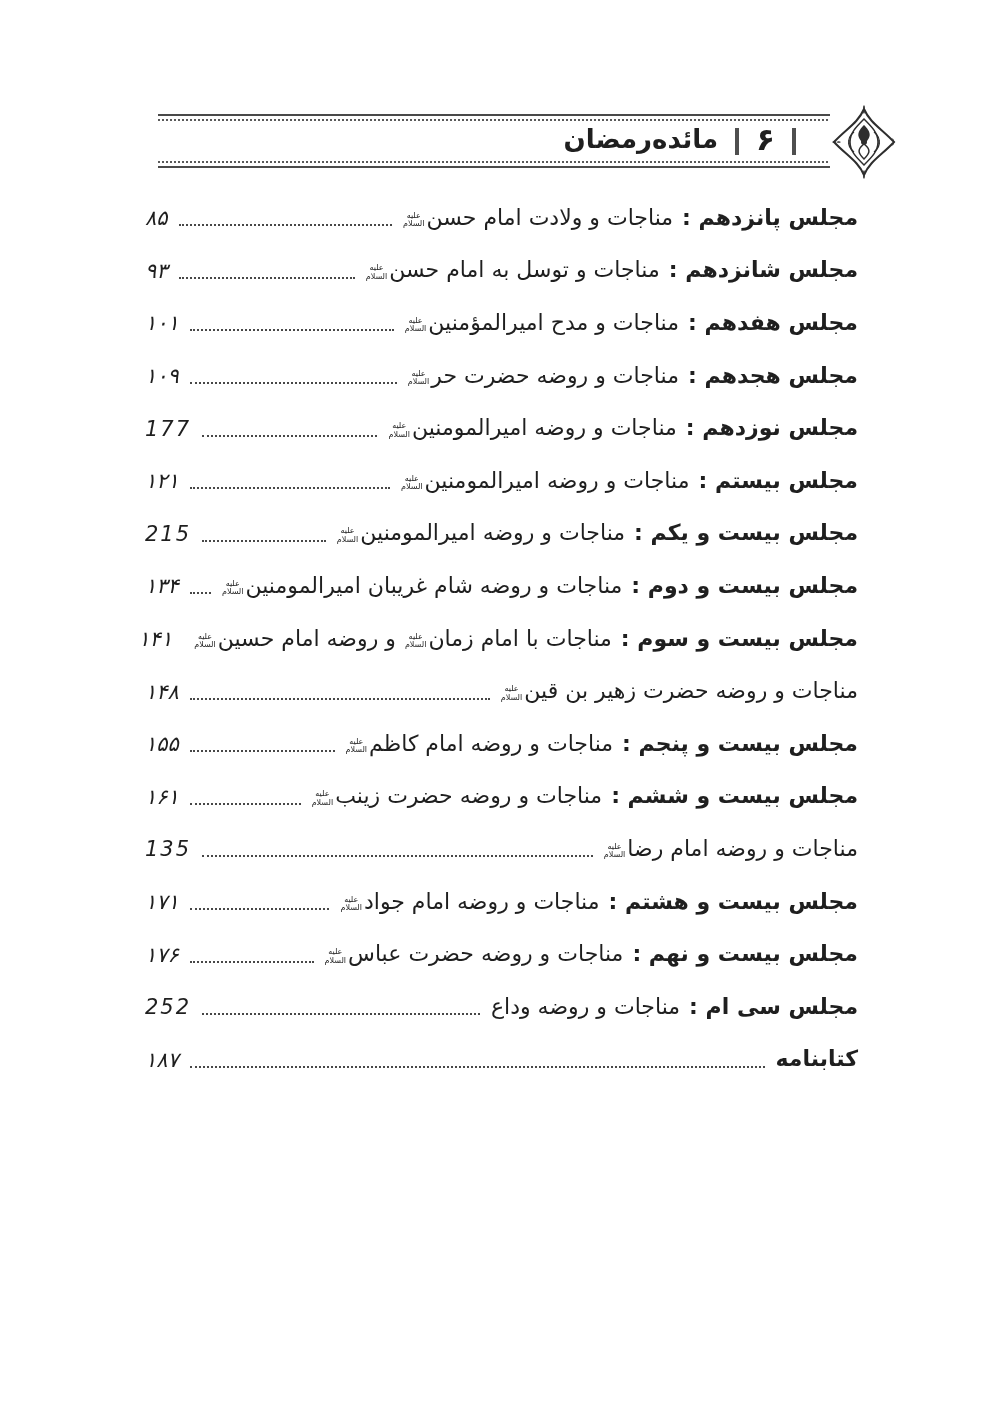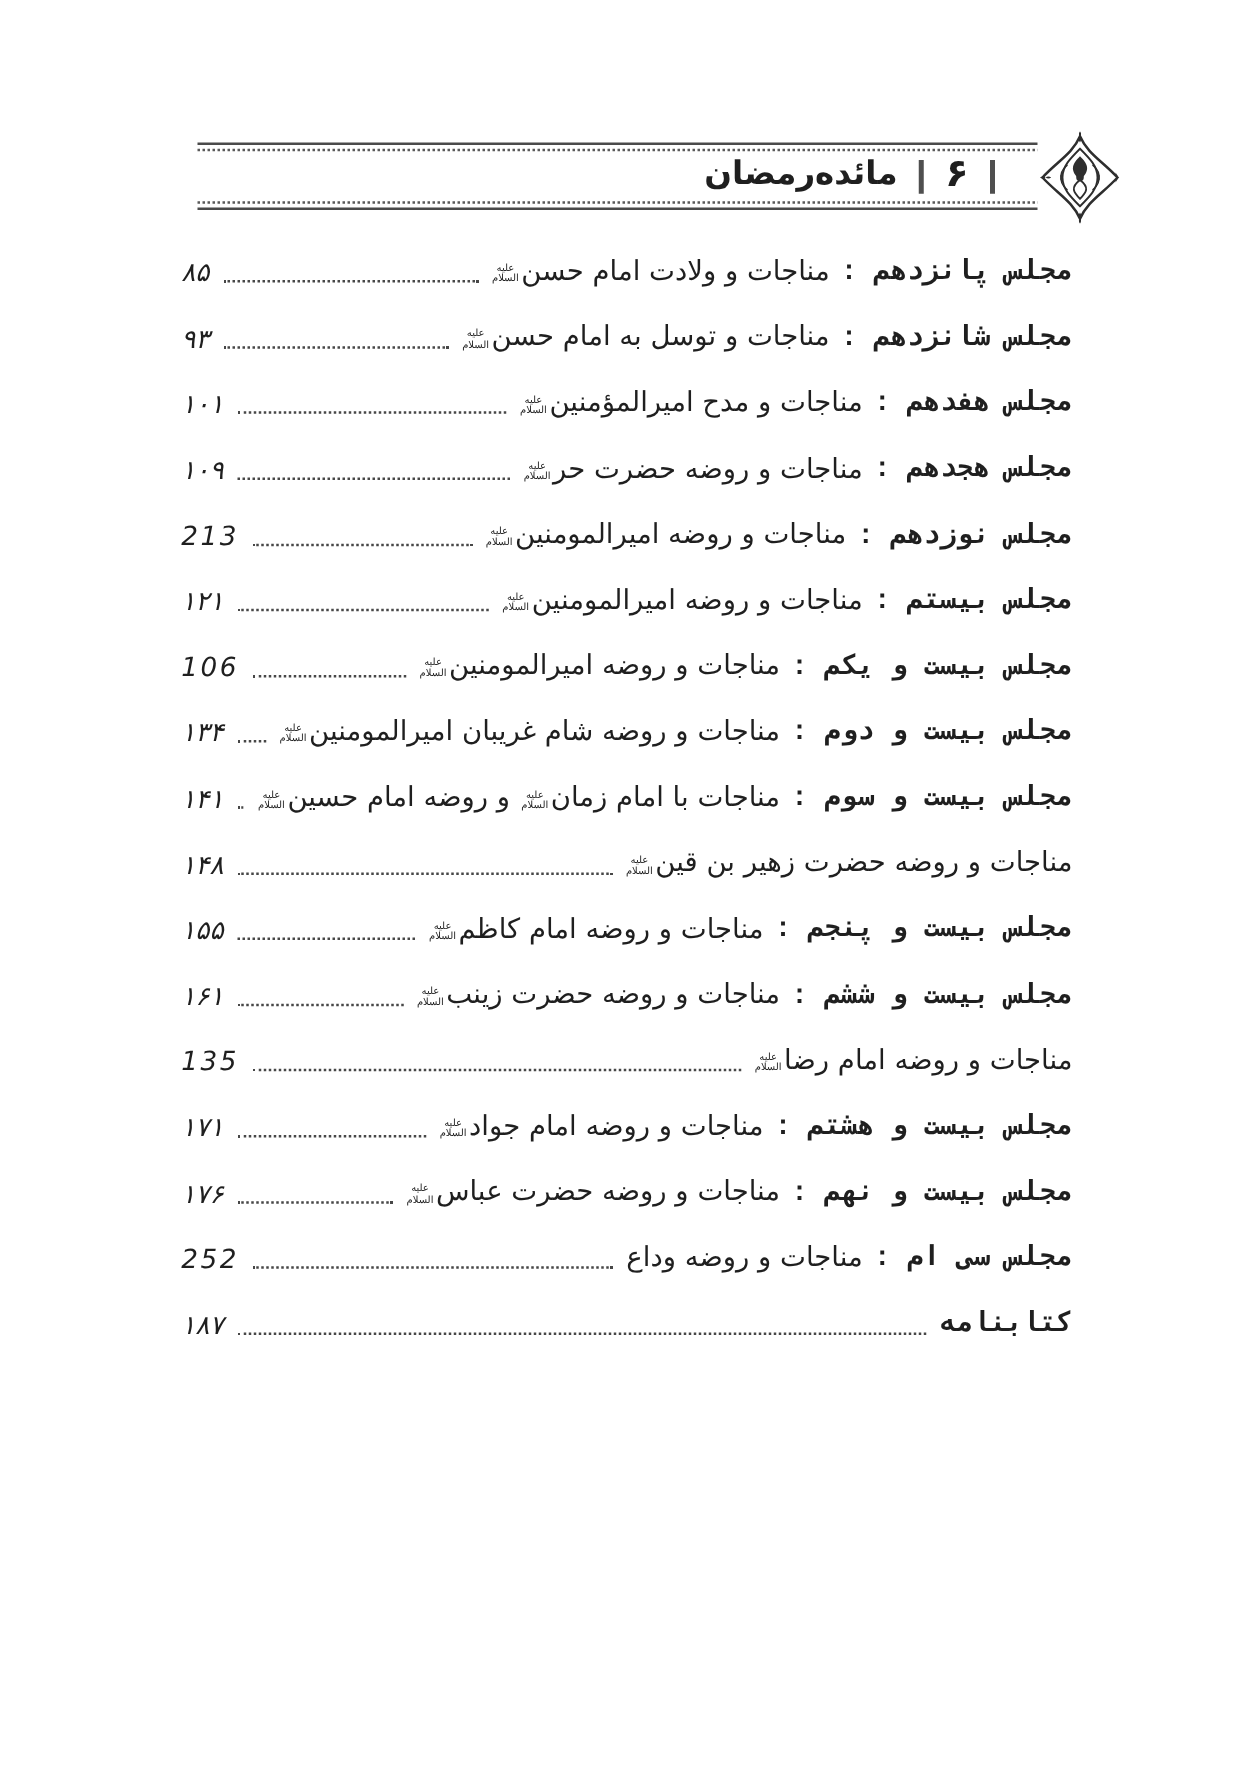--- a/index.html
+++ b/index.html
@@ -39,21 +39,21 @@
   .toc-list{
     position:absolute;top:191px;left:145px;right:142px;
   }
   .toc-row{
     direction:rtl;
     display:flex;align-items:center;
     height:52.6px;
     gap:0 9px;
     white-space:nowrap;
   }
-  .lab{font-weight:700;font-size:22px;flex:0 0 auto;font-family:Liberation Mono, monospace;}
+  .lab{font-weight:700;font-size:22px;flex:0 0 auto;}
   .seg{font-size:22px;flex:0 0 auto;}
   .hon{
     display:inline-flex;flex-direction:column;align-items:center;
     font-size:8px;font-weight:400;line-height:1.05;
     vertical-align:7px;margin-right:2px;
   }
   .hon i{font-style:normal;display:block;}
   .leader{
     flex:1 1 0;min-width:0;height:0;
     border-bottom:2.5px dotted #474747;
@@ -144,39 +144,39 @@
         <span class="leader"></span>
         <span class="pg">۱۰۹</span>
       </div>
       <div class="toc-row">
         <span class="lab">مجلس نوزدهم :</span>
         <span class="seg">مناجات و روضه امیرالمومنین<span class="hon">
             <i>علیه</i>
             <i>السلام</i>
           </span></span>
         <span class="leader"></span>
-        <span class="pg">213</span>
+        <span class="pg">177</span>
       </div>
       <div class="toc-row">
         <span class="lab">مجلس بیستم :</span>
         <span class="seg">مناجات و روضه امیرالمومنین<span class="hon">
             <i>علیه</i>
             <i>السلام</i>
           </span></span>
         <span class="leader"></span>
         <span class="pg">۱۲۱</span>
       </div>
       <div class="toc-row">
         <span class="lab">مجلس بیست و یکم :</span>
         <span class="seg">مناجات و روضه امیرالمومنین<span class="hon">
             <i>علیه</i>
             <i>السلام</i>
           </span></span>
         <span class="leader"></span>
-        <span class="pg">106</span>
+        <span class="pg">215</span>
       </div>
       <div class="toc-row">
         <span class="lab">مجلس بیست و دوم :</span>
         <span class="seg">مناجات و روضه شام غریبان امیرالمومنین<span class="hon">
             <i>علیه</i>
             <i>السلام</i>
           </span></span>
         <span class="leader"></span>
         <span class="pg">۱۳۴</span>
       </div>

